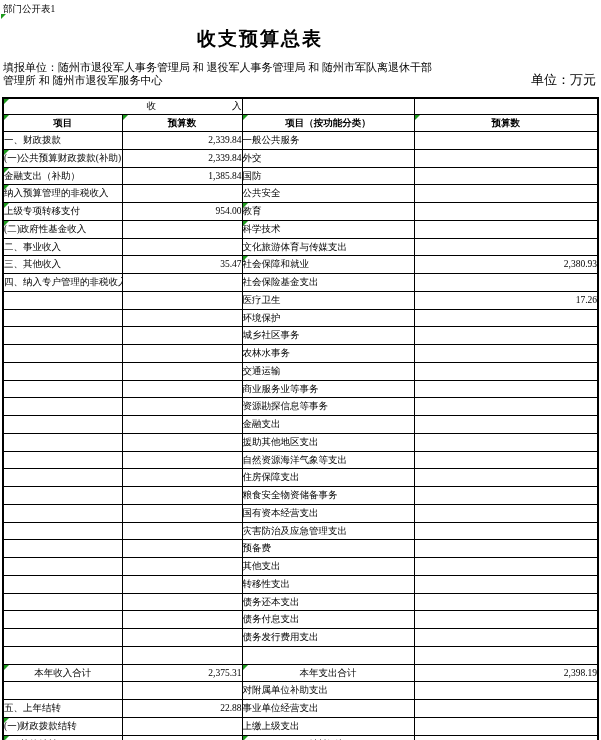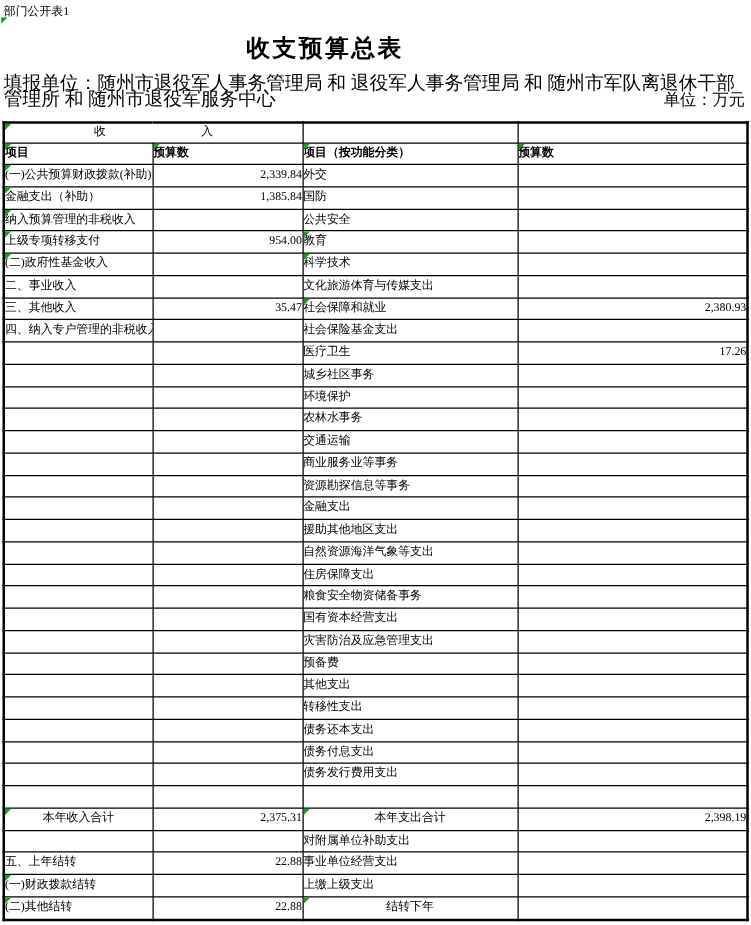--- a/index.html
+++ b/index.html
@@ -3,31 +3,31 @@
 <meta charset="utf-8">
 <style>
   html,body{margin:0;padding:0;background:#fff;}
   .page{position:relative;width:601px;height:740px;background:#ffffff;
         font-family:Liberation Serif, serif;color:#000;overflow:hidden;}
   .sheet-label{position:absolute;left:3px;top:3px;font-size:9.5px;white-space:nowrap;}
   .flag{display:block;width:0;height:0;border-top:5px solid #1e9a1e;border-right:5px solid transparent;}
   .corner-flag{position:absolute;left:1px;top:14px;}
   .title-wrap{position:absolute;left:2px;top:26px;width:516px;text-align:center;}
   .title{font-size:19px;font-weight:bold;letter-spacing:2px;white-space:nowrap;}
-  .unit-block{position:absolute;left:3px;top:61px;font-size:15px;line-height:13px;white-space:nowrap;}
+  .unit-block{position:absolute;left:3px;top:61px;font-size:11px;line-height:13px;white-space:nowrap;}
   .unit-note{position:absolute;right:5px;top:71px;font-size:13px;white-space:nowrap;}
   table.grid{position:absolute;left:2px;top:97px;width:595px;border-collapse:collapse;
              table-layout:fixed;border:2px solid #000;}
   .grid td,.grid th{border:1px solid #000;font-size:9.5px;font-weight:normal;padding:0;
                     vertical-align:middle;position:relative;overflow:hidden;white-space:nowrap;
                     line-height:1.1;}
   .grid .banner-row td{height:15px;}
-  .grid th{height:16px;font-weight:bold;text-align:left;}
+  .grid th{height:16px;font-weight:bold;text-align:center;}
   .grid tbody td{height:16.75px;}
-  .banner{font-weight:bold;text-align:center;}
+  .banner{font-weight:bold;text-align:right;}
   .lab{text-align:left;padding-left:3px;}
   .ind1{padding-left:6px;}
   .ind2{padding-left:14px;}
   .num{text-align:right;padding-right:3px;}
   .bc{font-weight:bold;text-align:center;padding-left:0;}
   .cellflag-holder{position:absolute;left:0;top:0;}
 </style>
 </head>
 <body>
 
@@ -72,20 +72,26 @@
         <th><span class="cellflag-holder">
               <span class="flag"></span>
             </span><span>项目（按功能分类）</span></th>
         <th><span class="cellflag-holder">
               <span class="flag"></span>
             </span><span>预算数</span></th>
       </tr>
     </thead>
     <tbody>
         <tr>
+          <td class="lab"><span>一、财政拨款</span></td>
+          <td class="num"><span>2,339.84</span></td>
+          <td class="lab"><span>一般公共服务</span></td>
+          <td class="num"><span></span></td>
+        </tr>
+        <tr>
           <td class="lab ind1"><span class="cellflag-holder">
               <span class="flag"></span>
             </span><span>(一)公共预算财政拨款(补助)</span></td>
           <td class="num"><span>2,339.84</span></td>
           <td class="lab"><span>外交</span></td>
           <td class="num"><span></span></td>
         </tr>
         <tr>
           <td class="lab ind2"><span class="cellflag-holder">
               <span class="flag"></span>
@@ -144,27 +150,27 @@
         </tr>
         <tr>
           <td class="lab"><span></span></td>
           <td class="num"><span></span></td>
           <td class="lab"><span>医疗卫生</span></td>
           <td class="num"><span>17.26</span></td>
         </tr>
         <tr>
           <td class="lab"><span></span></td>
           <td class="num"><span></span></td>
+          <td class="lab"><span>环境保护</span></td>
+          <td class="num"><span></span></td>
+        </tr>
+        <tr>
+          <td class="lab"><span></span></td>
+          <td class="num"><span></span></td>
           <td class="lab"><span>城乡社区事务</span></td>
-          <td class="num"><span></span></td>
-        </tr>
-        <tr>
-          <td class="lab"><span></span></td>
-          <td class="num"><span></span></td>
-          <td class="lab"><span>环境保护</span></td>
           <td class="num"><span></span></td>
         </tr>
         <tr>
           <td class="lab"><span></span></td>
           <td class="num"><span></span></td>
           <td class="lab"><span>农林水事务</span></td>
           <td class="num"><span></span></td>
         </tr>
         <tr>
           <td class="lab"><span></span></td>

